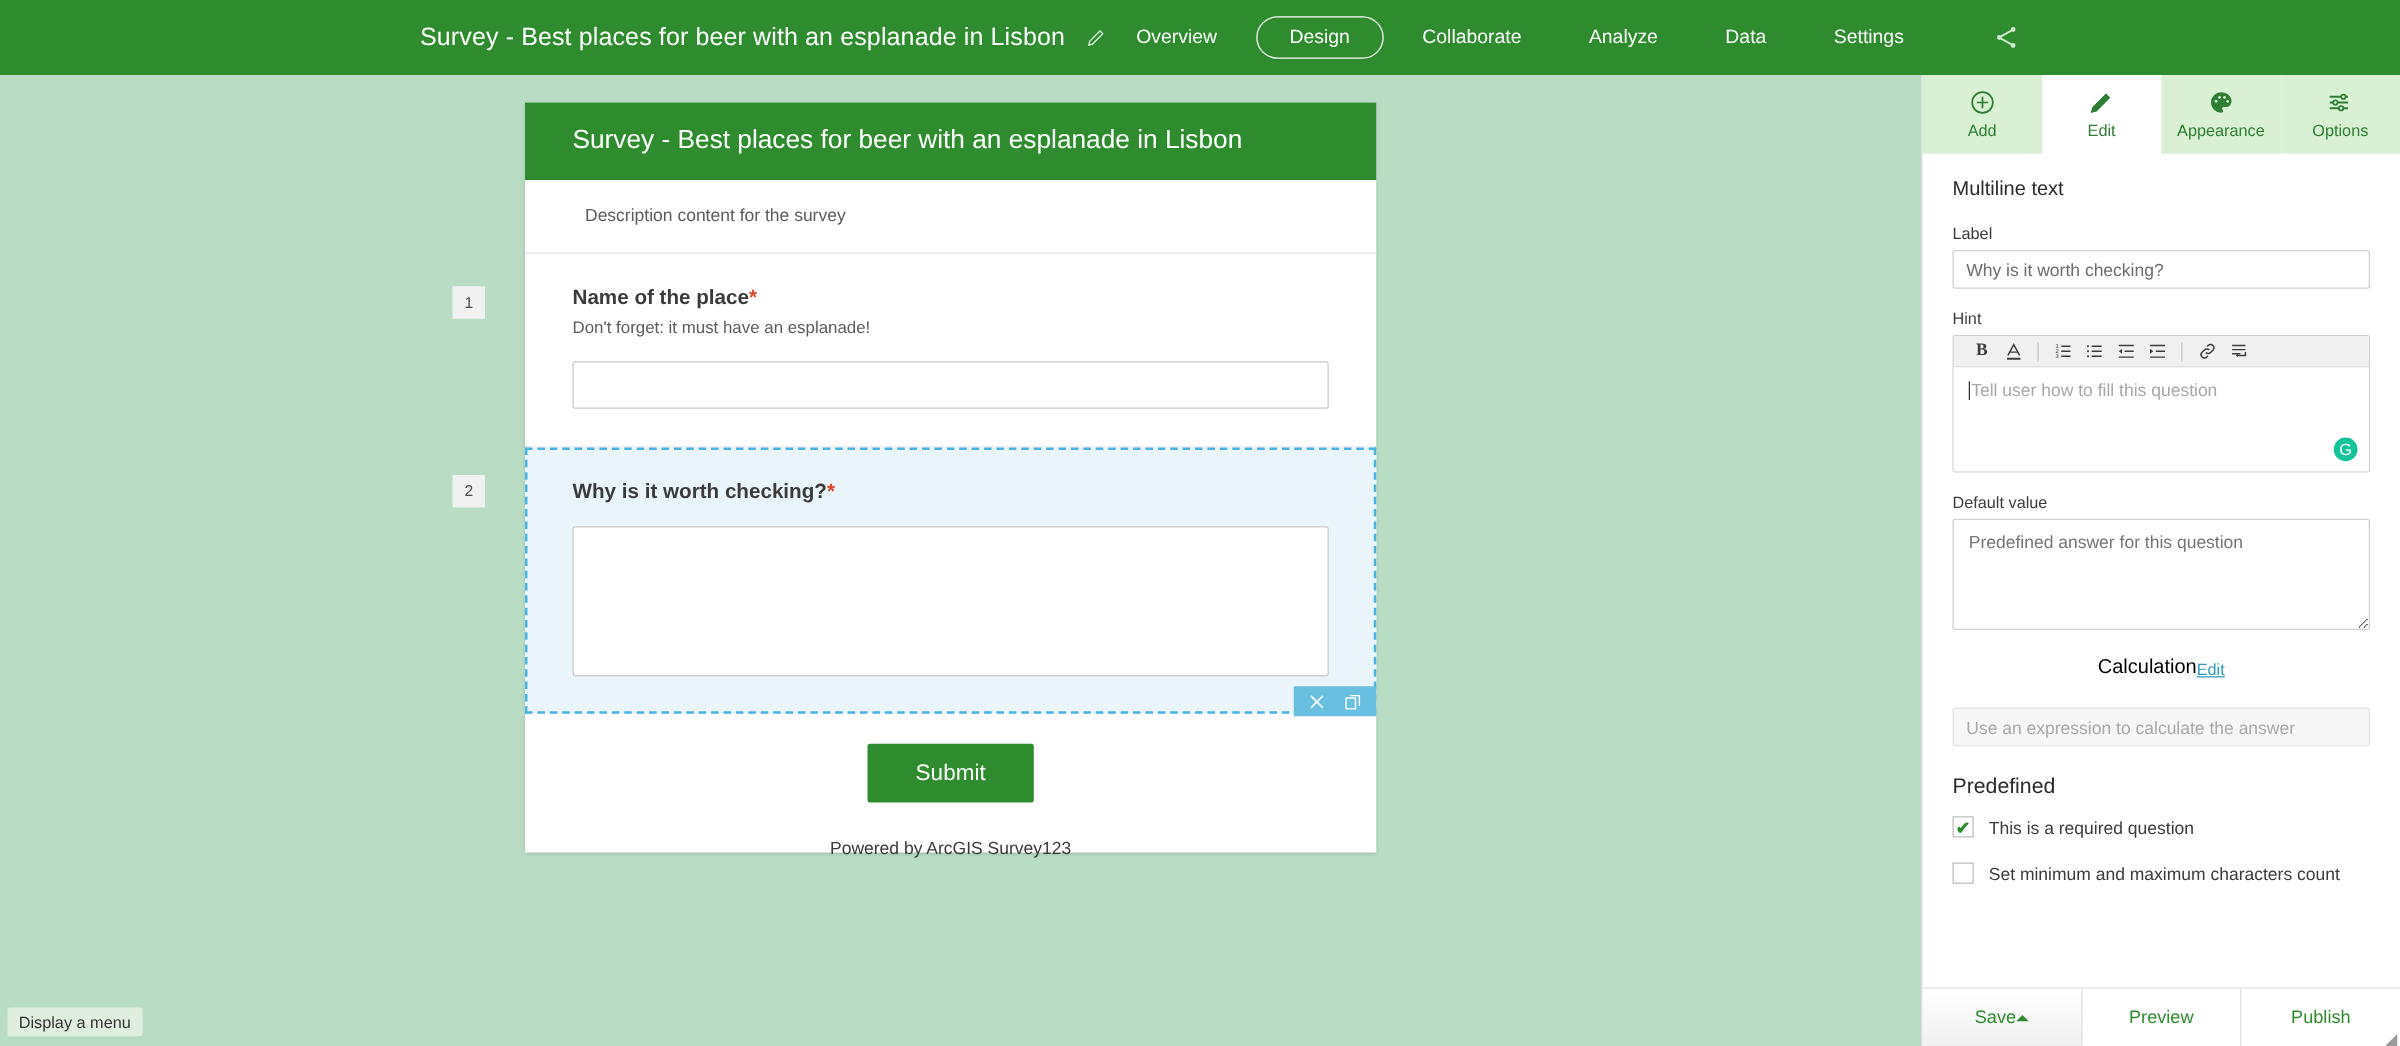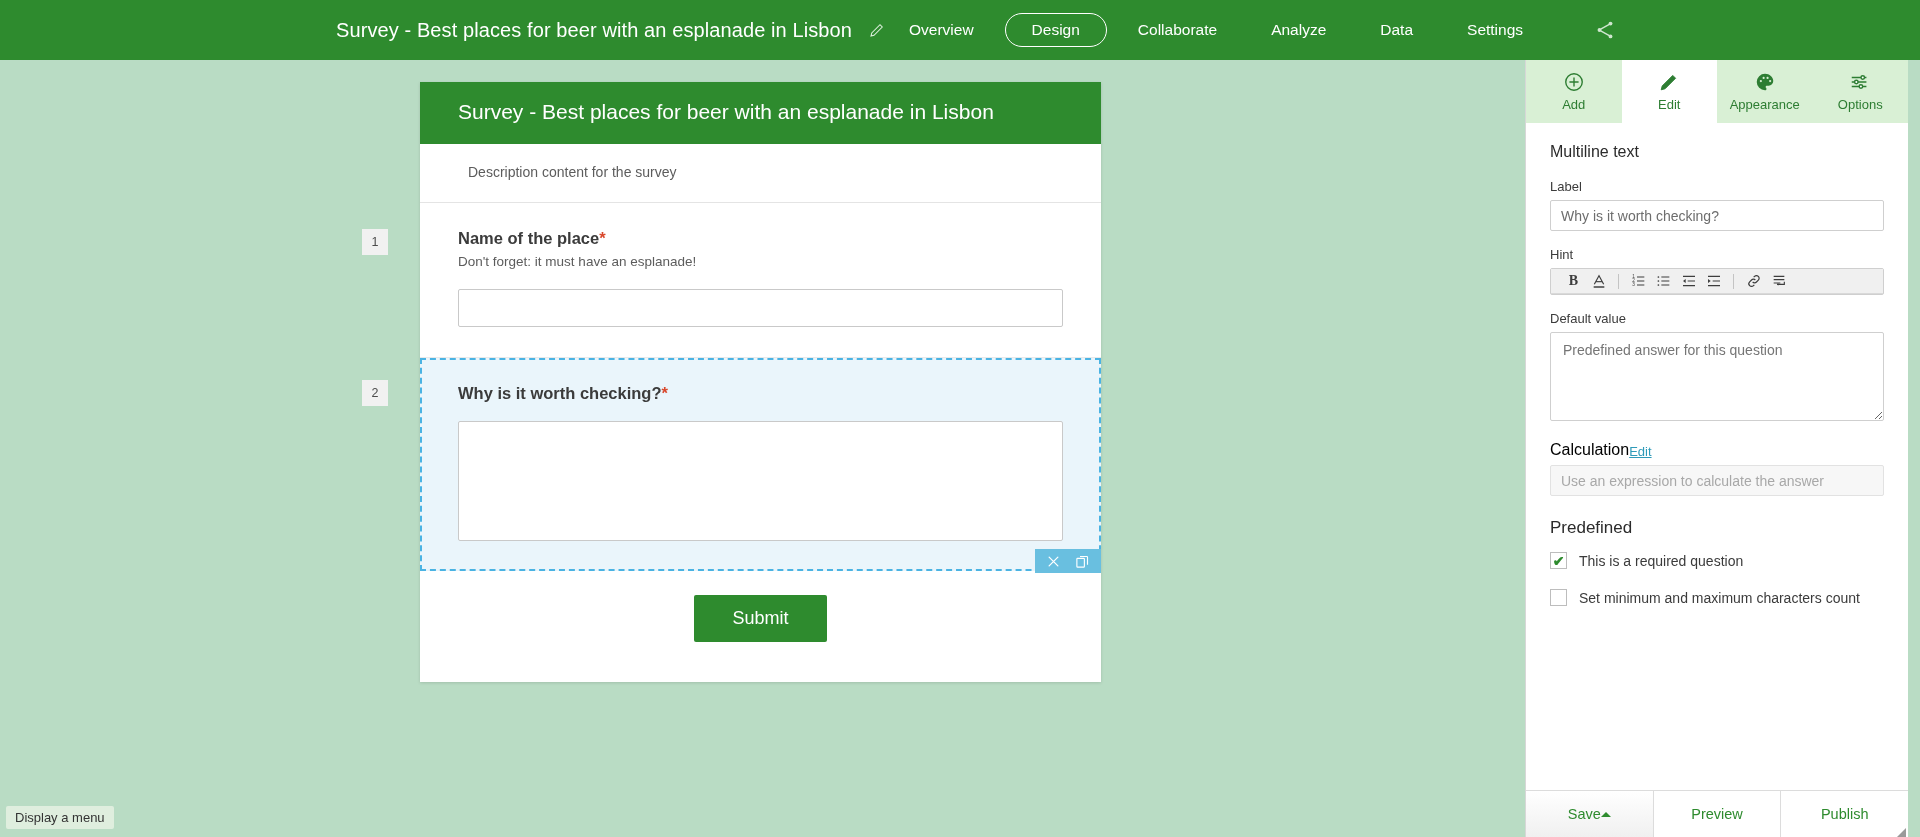--- a/index.html
+++ b/index.html
@@ -118,21 +118,21 @@
 
   .status-tip {
     position: absolute; left: 6px; bottom: 8px;
     background: #dfeede; color: #333;
     font-size: 13px; padding: 4px 9px;
     border-radius: 2px;
   }
 
   
   .panel {
-    position: absolute; top: 60px; right: 12px;
+    position: absolute; top: 60px; right: 0;
     width: 383px; height: 777px;
     background: #ffffff;
     border-left: 1px solid #d7d7d7;
     display: flex; flex-direction: column;
   }
   .panel-tabs { display: flex; height: 63px; }
   .ptab {
     flex: 1; background: #d9f0d5;
     display: flex; flex-direction: column; align-items: center;
     justify-content: center; gap: 4px;
@@ -141,21 +141,21 @@
   .ptab.active { background: #ffffff; }
   .ptab svg { display: block; }
 
   .panel-body {
     flex: 1; overflow: hidden; padding: 20px 24px 0 24px;
     position: relative;
   }
   .panel-h1 { font-size: 16px; color: #2b2b2b; margin-bottom: 18px; }
   .panel-h2 { font-size: 17px; color: #2b2b2b; margin: 22px 0 14px 0; }
   .field-label { font-size: 13px; color: #3b3b3b; margin-bottom: 6px; }
-  .field-label-row { display: flex; justify-content: flex-start; align-items: flex-end; margin-bottom: 6px; }
+  .field-label-row { display: flex; justify-content: center; align-items: flex-end; margin-bottom: 23px; }
   .link-edit { color: #2e9ab8; font-size: 13px; text-decoration: underline; cursor: pointer; }
   .txt-input {
     width: 100%; height: 31px;
     border: 1px solid #cfcfcf; background: #fff;
     padding: 0 10px; font-size: 14px; color: #6d6d6d;
     font-family: "Liberation Sans", sans-serif;
     border-radius: 2px;
   }
   .rte { border: 1px solid #cfcfcf; border-radius: 2px; margin-bottom: 16px; }
   .rte-toolbar {
@@ -297,20 +297,21 @@
             </svg>
           </span>
         </div>
       </div>
 
       <div class="submit-wrap">
         <button class="submit-btn">Submit</button>
       </div>
     </div>
 
+    <div class="powered">Powered by ArcGIS Survey123</div>
     <div class="status-tip">Display a menu</div>
   </div>
 
   <div class="panel">
 
     <div class="panel-tabs">
       <div class="ptab">
         <span>
           <svg width="22" height="22" viewBox="0 0 24 24" fill="none" stroke="#2d7d32" stroke-width="1.5">
             <circle cx="12" cy="12" r="9"></circle>
@@ -407,20 +408,24 @@
             </svg>
           </div>
           <div class="rte-btn">
             <svg width="16" height="16" viewBox="0 0 24 24" fill="none" stroke="#3d3d3d" stroke-width="1.7">
               <path d="M4 5h16M4 10h16M4 15h10"></path>
               <path d="M20 13v4H9"></path>
                 <path d="M11 15l-2.2 2L11 19z" fill="#3d3d3d" stroke="none"></path>
             </svg>
           </div>
         </div>
+        <div class="rte-area">
+          <span class="caret"></span><span>Tell user how to fill this question</span>
+          <div class="grammarly">G</div>
+        </div>
       </div>
 
       <div class="field-label">Default value</div>
       <textarea class="big-area" placeholder="Predefined answer for this question" style=""></textarea>
 
       <div class="field-label-row">
         <span>Calculation</span>
         <span class="link-edit">Edit</span>
       </div>
       <div class="calc-input">Use an expression to calculate the answer</div>

